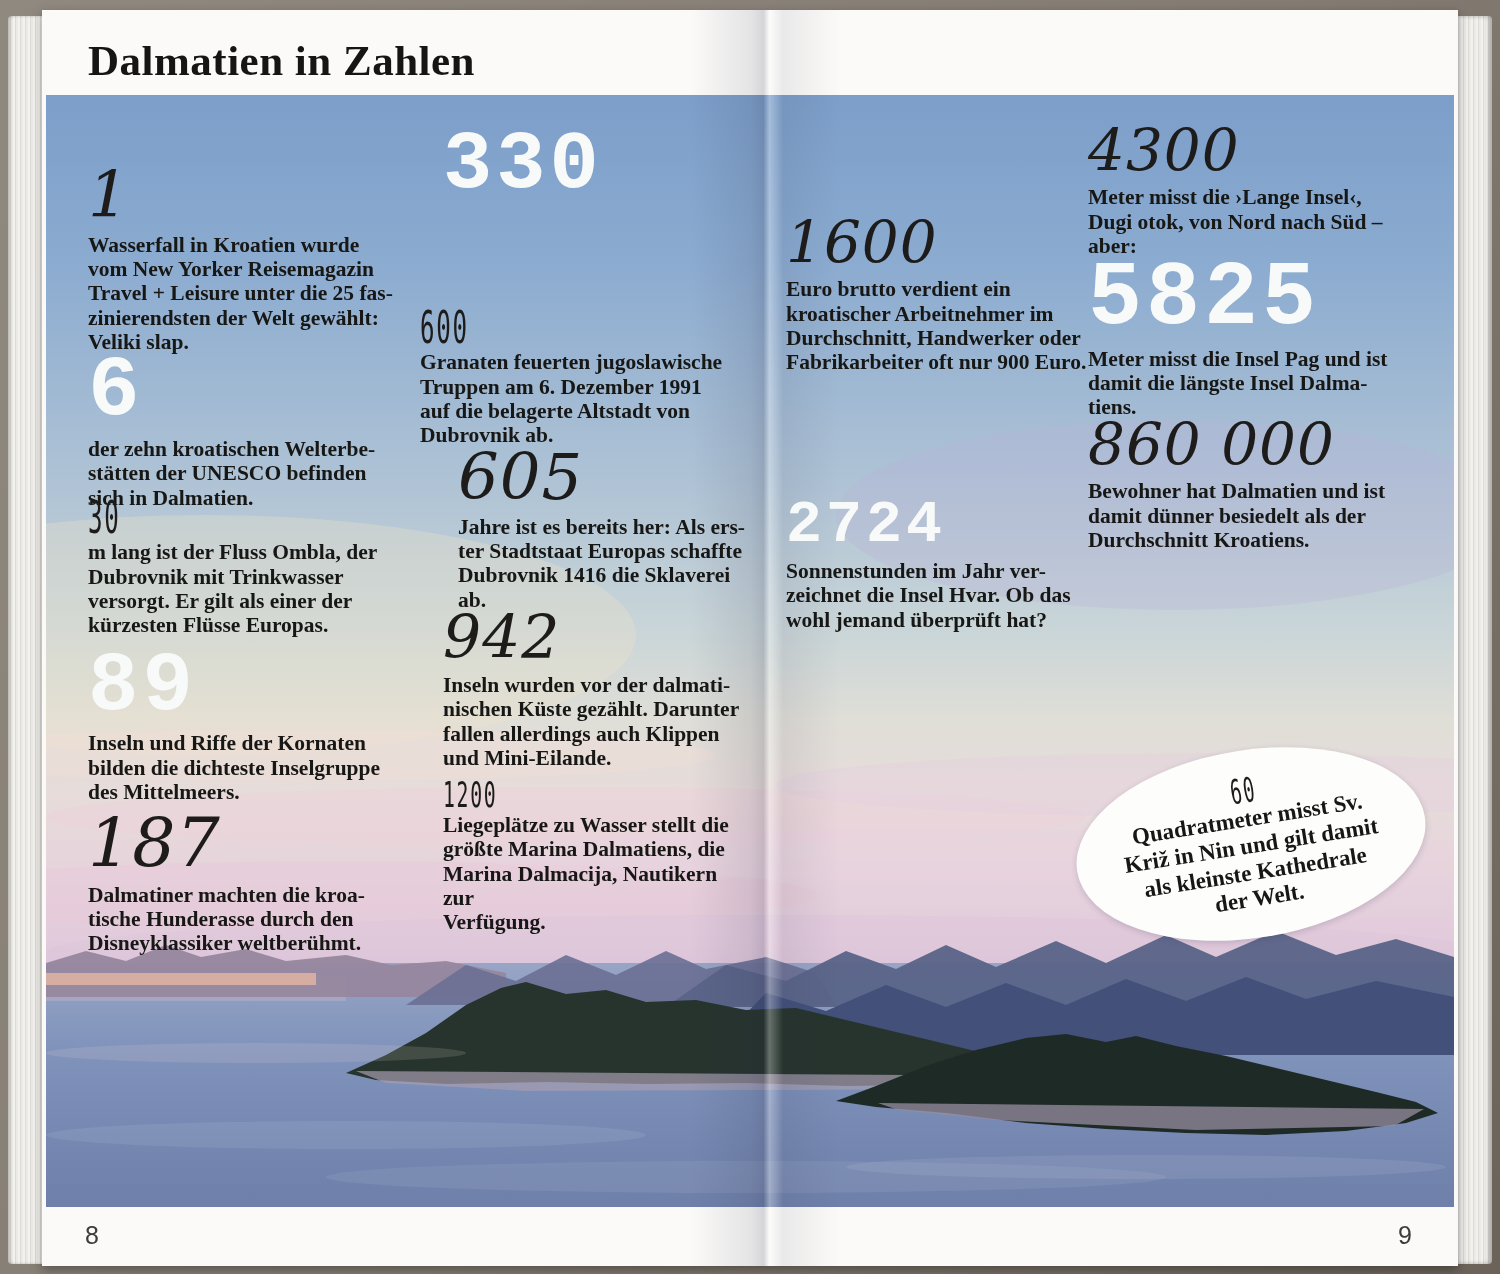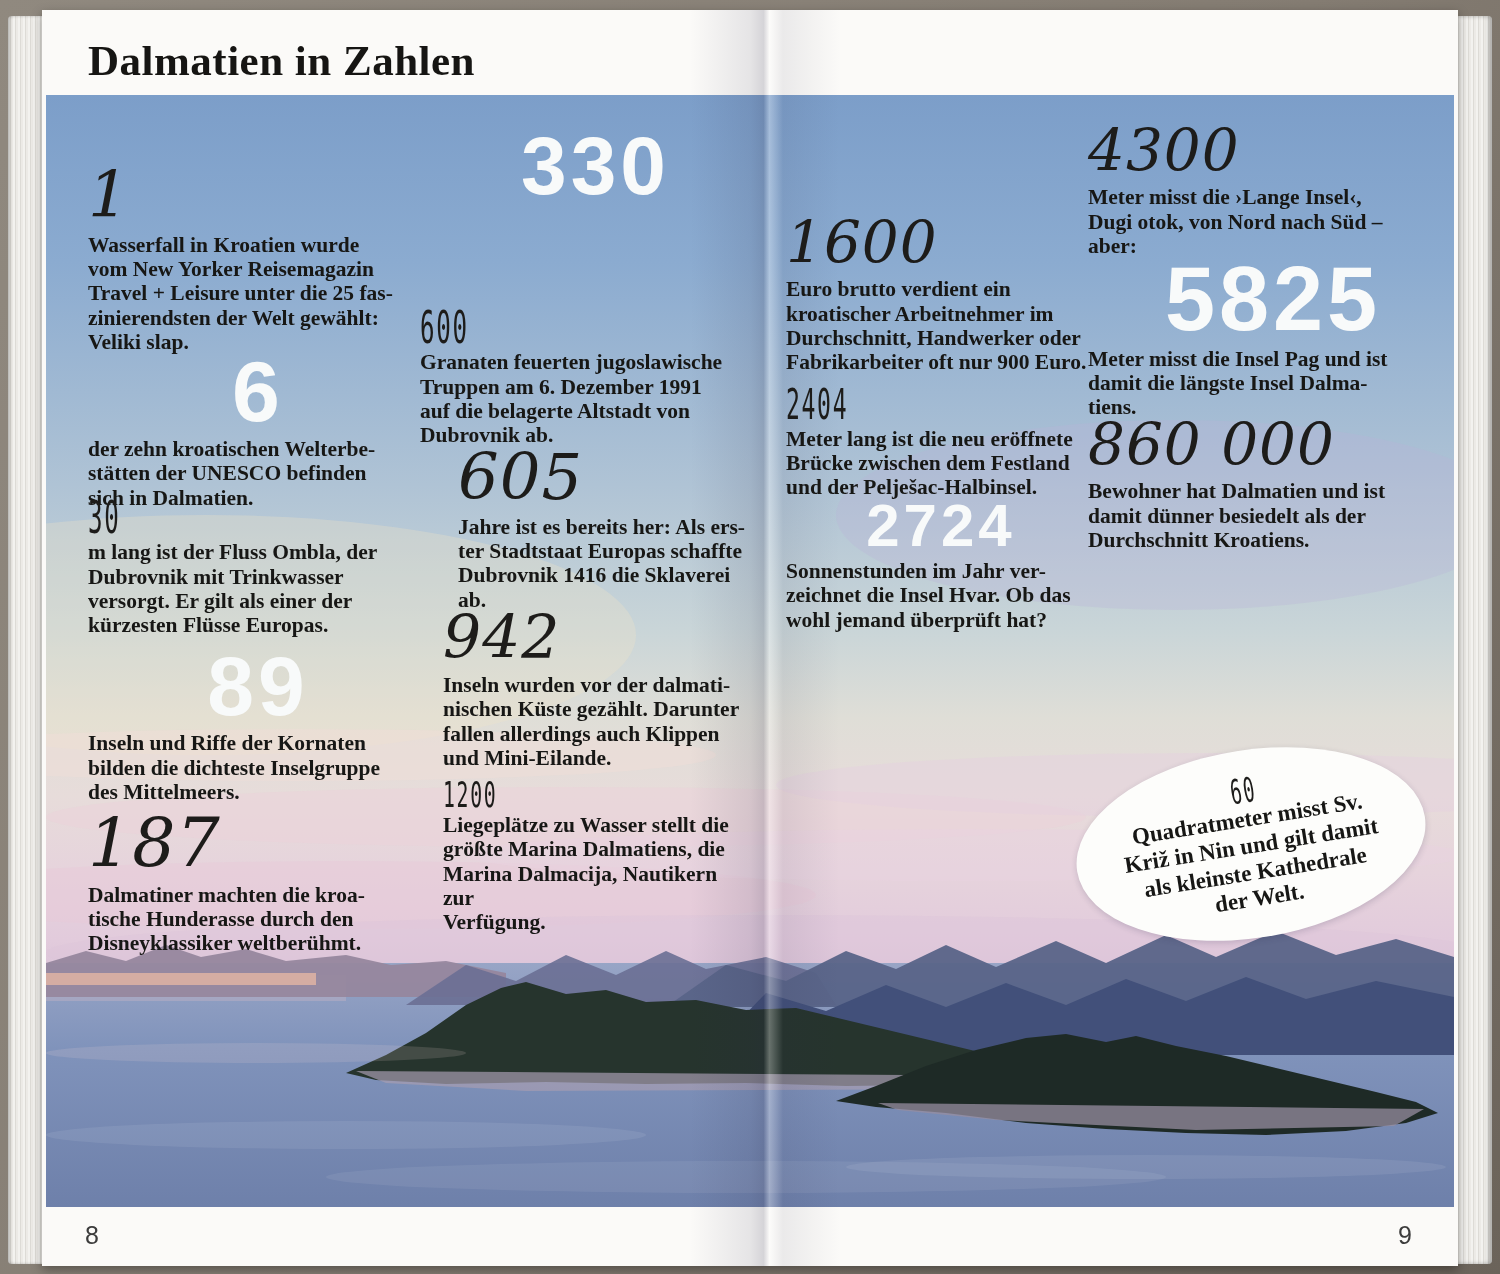--- a/index.html
+++ b/index.html
@@ -21,22 +21,22 @@
   
   .title{position:absolute;left:46px;top:26px;font-size:43px;font-weight:700;color:#161513;letter-spacing:.5px;}
   .pagenum{position:absolute;font-family:"Liberation Sans",sans-serif;font-size:25px;color:#3c3c3c;}
   .pagenum-left{left:43px;top:1211px;}
   .pagenum-right{left:1356px;top:1211px;}
   
   .fact{position:absolute;}
   .num{line-height:.92;}
   .num-italic{font-family:"DejaVu Serif","Liberation Serif",serif;font-style:italic;font-weight:500;
               color:#1d1c1a;margin-bottom:8px;letter-spacing:1px;}
-  .num-white{font-family:Liberation Sans, sans-serif;font-weight:700;color:#f8fafa;
-             margin-bottom:6px;letter-spacing:4px;text-align:center;}
+  .num-white{font-family:Liberation Mono, monospace;font-weight:700;color:#f8fafa;
+             margin-bottom:6px;letter-spacing:4px;}
   .num-cond{font-family:"DejaVu Sans Mono","Liberation Mono",monospace;font-weight:400;color:#1d1c1a;
             display:inline-block;transform:scaleX(.55);transform-origin:0 100%;letter-spacing:3px;margin-bottom:2px;}
   .fact-text{font-family:"Liberation Serif",serif;font-weight:700;font-size:21.5px;line-height:1.13;
              color:#171715;white-space:pre-line;}
   
   .bubble{position:absolute;left:1075px;top:750px;width:352px;height:188px;background:#fdfdfb;
           border-radius:50%;transform:rotate(-9deg);display:flex;flex-direction:column;
           align-items:center;justify-content:center;text-align:center;box-shadow:0 2px 6px rgba(40,40,70,.18);}
   .bubble .num-cond{font-size:34px;margin-bottom:0;transform-origin:50% 100%;}
   .bubble-text{font-family:"Liberation Serif",serif;font-weight:700;font-size:23px;line-height:1.16;
@@ -190,26 +190,20 @@
 Verfügung.</div>
   </div>
 
   <div class="fact" style="left:786px;top:216px;width:305px">
     <div class="num num-italic" style="font-size:58px">1600</div>
     <div class="fact-text">Euro brutto verdient ein
 kroatischer Arbeitnehmer im
 Durchschnitt, Handwerker oder
 Fabrikarbeiter oft nur 900 Euro.</div>
   </div>
-  <div class="fact" style="left:786px;top:386px;width:305px">
-    <div class="num num-cond" style="font-size:42px">2404</div>
-    <div class="fact-text">Meter lang ist die neu eröffnete
-Brücke zwischen dem Festland
-und der Pelješac-Halbinsel.</div>
-  </div>
   <div class="fact" style="left:786px;top:498px;width:310px">
     <div class="num num-white" style="font-size:60px">2724</div>
     <div class="fact-text">Sonnenstunden im Jahr ver-
 zeichnet die Insel Hvar. Ob das
 wohl jemand überprüft hat?</div>
   </div>
 
   <div class="fact" style="left:1088px;top:124px;width:370px">
     <div class="num num-italic" style="font-size:58px">4300</div>
     <div class="fact-text">Meter misst die ›Lange Insel‹,

